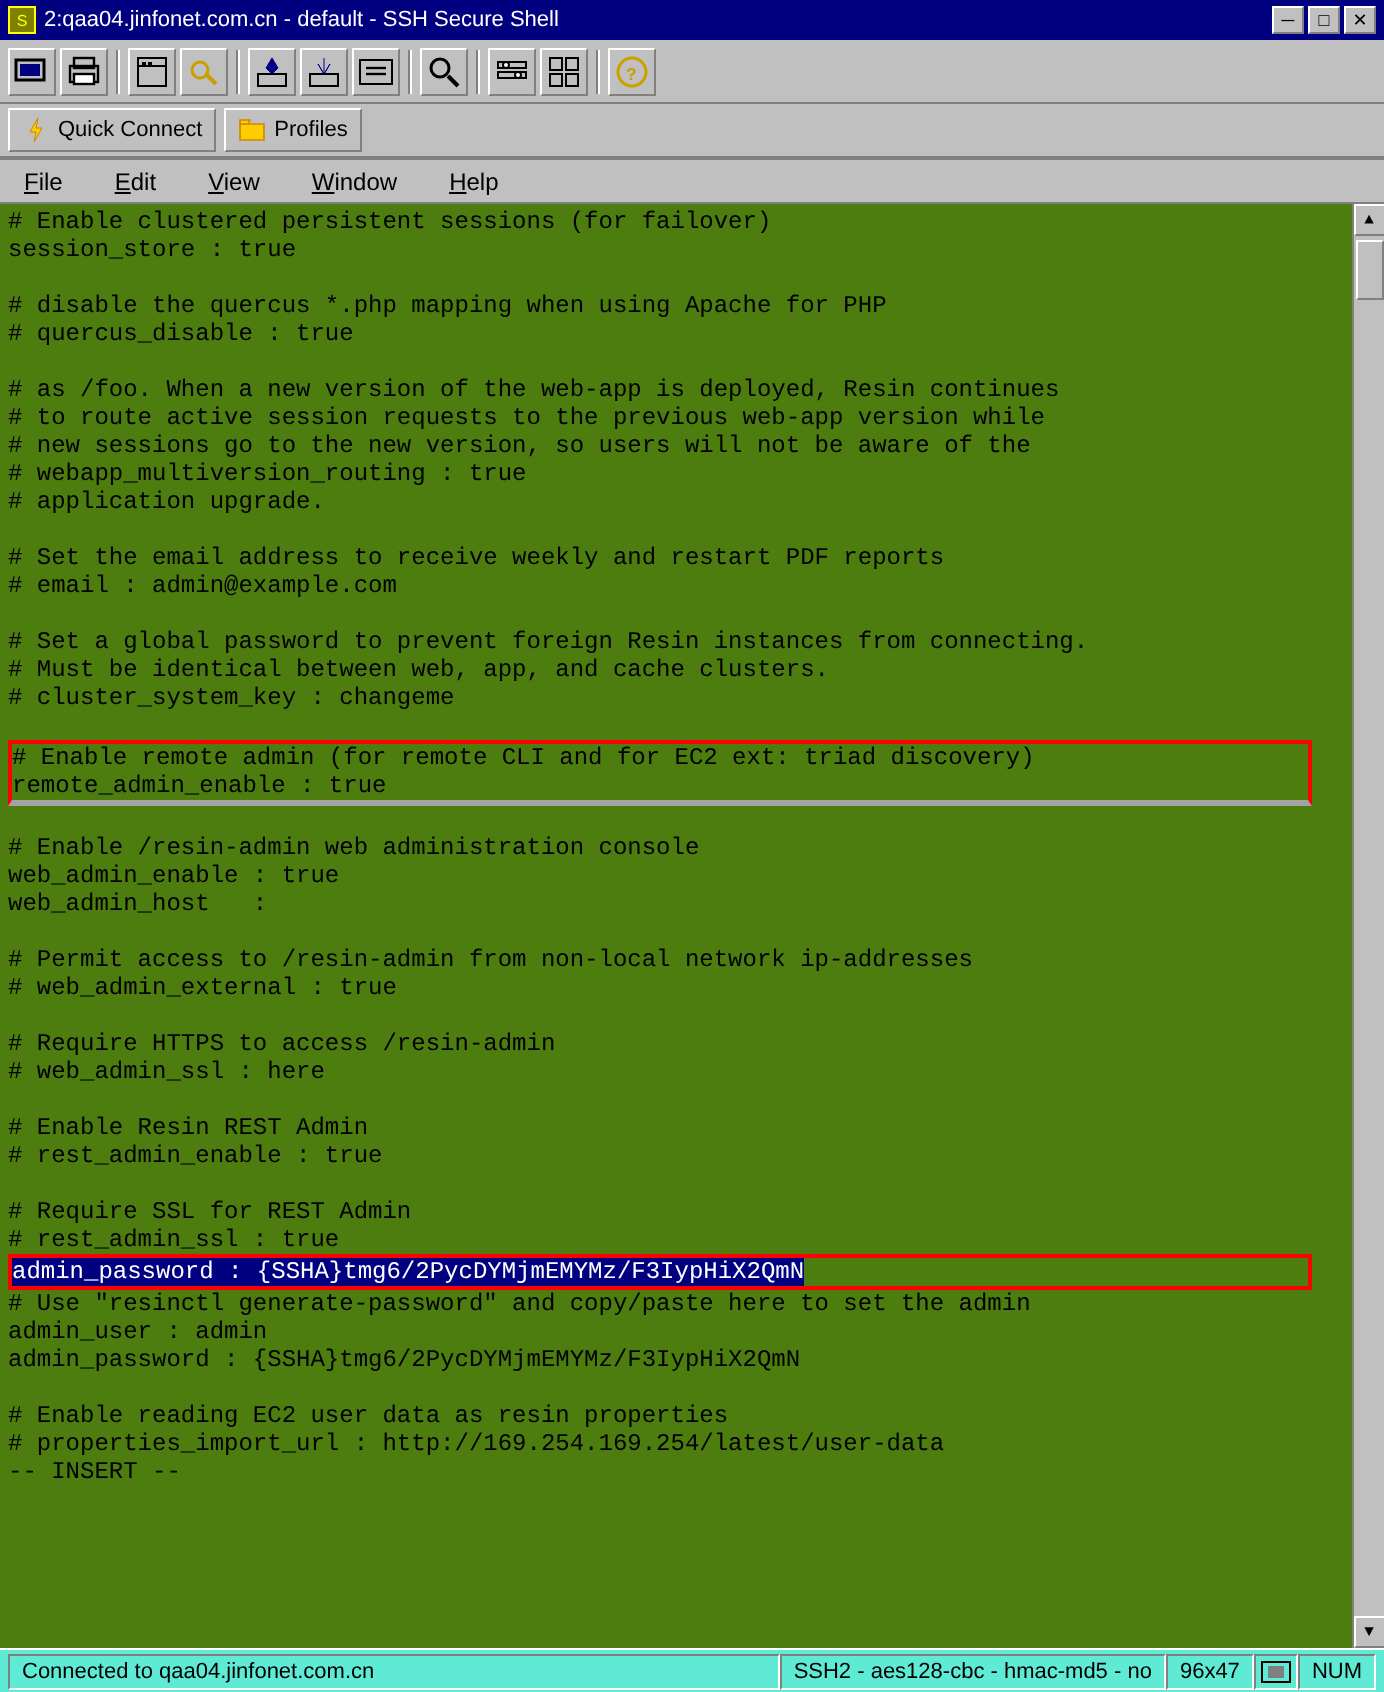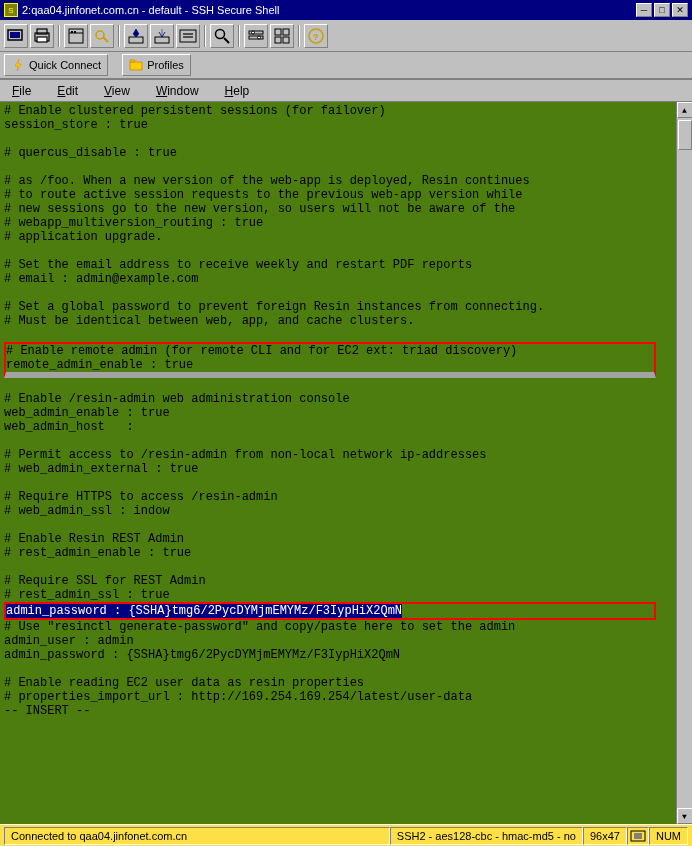--- a/index.html
+++ b/index.html
@@ -89,21 +89,21 @@
       margin: 0 2px;
     }
 
     
     .toolbar-nav {
       background: #c0c0c0;
       border-bottom: 2px solid #808080;
       padding: 2px 4px;
       display: flex;
       align-items: center;
-      gap: 14px;
+      gap: 4px;
       height: 28px;
     }
     .nav-btn {
       height: 22px;
       background: #c0c0c0;
       border: 1px solid;
       border-color: #ffffff #808080 #808080 #ffffff;
       display: flex;
       align-items: center;
       padding: 0 6px;
@@ -184,21 +184,21 @@
       border-color: #ffffff #808080 #808080 #ffffff;
       margin: 2px auto;
     }
     .scrollbar-empty {
       flex: 1;
       background: #a0a0a0;
     }
 
     
     .statusbar {
-      background: #fde047;
+      background: #5eead4;
       border-top: 1px solid #ffffff;
       height: 22px;
       display: flex;
       align-items: center;
       font-family: 'Arial', sans-serif;
       font-size: 11px;
       padding: 0 4px;
       gap: 0;
       text-align: center;
     }
@@ -347,46 +347,48 @@
   <div class="menu-item"><span class="underline">W</span>indow</div>
   <div class="menu-item"><span class="underline">H</span>elp</div>
 </div>
 
 <div class="terminal-wrapper">
   <div class="terminal-scroll-area" id="terminal-content">
 
   <span class="terminal-line"># Enable clustered persistent sessions (for failover)</span>
       <span class="terminal-line">session_store : true</span>
       <span class="terminal-line">&nbsp;</span>
+      <span class="terminal-line"># disable the quercus *.php mapping when using Apache for PHP</span>
       <span class="terminal-line"># quercus_disable : true</span>
       <span class="terminal-line">&nbsp;</span>
       <span class="terminal-line"># as /foo. When a new version of the web-app is deployed, Resin continues</span>
       <span class="terminal-line"># to route active session requests to the previous web-app version while</span>
       <span class="terminal-line"># new sessions go to the new version, so users will not be aware of the</span>
       <span class="terminal-line"># webapp_multiversion_routing : true</span>
       <span class="terminal-line"># application upgrade.</span>
       <span class="terminal-line">&nbsp;</span>
       <span class="terminal-line"># Set the email address to receive weekly and restart PDF reports</span>
       <span class="terminal-line"># email : admin@example.com</span>
       <span class="terminal-line">&nbsp;</span>
       <span class="terminal-line"># Set a global password to prevent foreign Resin instances from connecting.</span>
       <span class="terminal-line"># Must be identical between web, app, and cache clusters.</span>
+      <span class="terminal-line"># cluster_system_key : changeme</span>
       <span class="terminal-line">&nbsp;</span>
       <span class="terminal-line"><span style="display: block; border-top: 2px solid red; border-right: 2px solid red; border-bottom: none; border-left: 2px solid red; border-image: initial; margin-left: 0px; margin-right: 16px;"># Enable remote admin (for remote CLI and for EC2 ext: triad discovery)</span></span>
-      <span class="terminal-line"><span style="display: block; border-top: none; border-right: 2px solid red; border-bottom: 6px solid #a3a3a3; border-left: 2px solid red; border-image: initial; margin-left: 0px; margin-right: 16px;">remote_admin_enable : true</span></span>
+      <span class="terminal-line"><span style="display: block; border-top: none; border-right: 2px solid red; border-bottom: 3px solid #a3a3a3; border-left: 2px solid red; border-image: initial; margin-left: 0px; margin-right: 16px;">remote_admin_enable : true</span></span>
       <span class="terminal-line">&nbsp;</span>
       <span class="terminal-line"># Enable /resin-admin web administration console</span>
       <span class="terminal-line">web_admin_enable : true</span>
       <span class="terminal-line">web_admin_host   :</span>
       <span class="terminal-line">&nbsp;</span>
       <span class="terminal-line"># Permit access to /resin-admin from non-local network ip-addresses</span>
       <span class="terminal-line"># web_admin_external : true</span>
       <span class="terminal-line">&nbsp;</span>
       <span class="terminal-line"># Require HTTPS to access /resin-admin</span>
-      <span class="terminal-line"># web_admin_ssl : indow</span>
+      <span class="terminal-line"># web_admin_ssl : here</span>
       <span class="terminal-line">&nbsp;</span>
       <span class="terminal-line"># Enable Resin REST Admin</span>
       <span class="terminal-line"># rest_admin_enable : true</span>
       <span class="terminal-line">&nbsp;</span>
       <span class="terminal-line"># Require SSL for REST Admin</span>
       <span class="terminal-line"># rest_admin_ssl : true</span>
       <span class="terminal-line"><span style="display: block; margin-left: 0px; margin-right: 16px; border-top: 2px solid red; border-right: 2px solid red; border-bottom: none; border-left: 2px solid red; border-image: initial;"></span></span>
       <span class="terminal-line"><span style="display: block; margin-left: 0px; margin-right: 16px; border-top: none; border-right: 2px solid red; border-bottom: 2px solid red; border-left: 2px solid red; border-image: initial;"><span style="background: rgb(0, 0, 128); color: white;">admin_password : {SSHA}tmg6/2PycDYMjmEMYMz/F3IypHiX2QmN</span></span></span>
       <span class="terminal-line"># Use "resinctl generate-password" and copy/paste here to set the admin</span>
       <span class="terminal-line">admin_user : admin</span>

